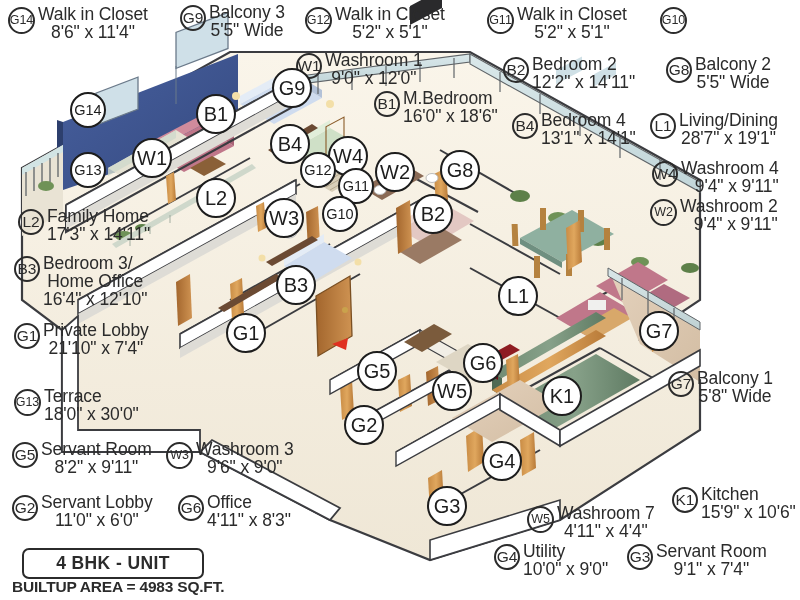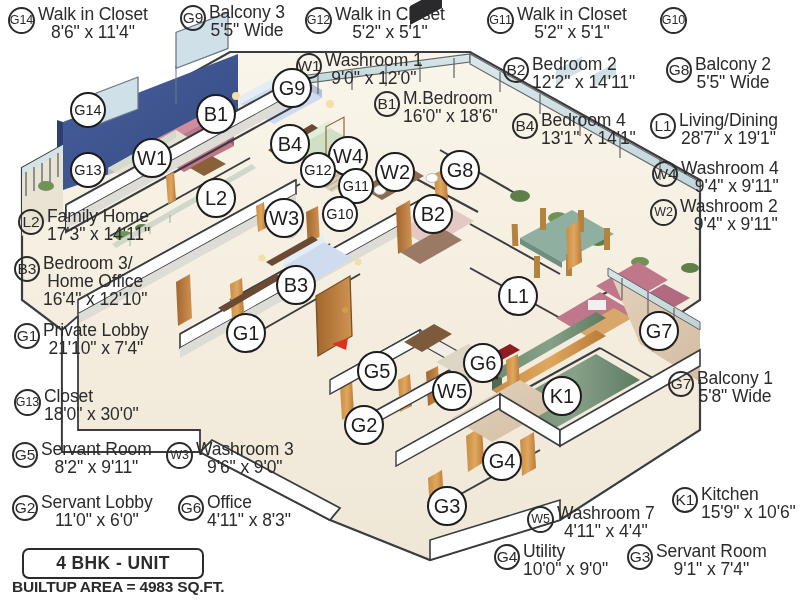--- a/index.html
+++ b/index.html
@@ -561,21 +561,21 @@
     <span class="tag sz-1">G1</span>
     <span class="txt">
         <span class="l1">Private Lobby</span>
         <span class="l2">21'10" x 7'4"</span>
       </span>
   </div>
 
   <div class="callout" style="left:14px; top:388px;">
     <span class="tag sz-2">G13</span>
     <span class="txt">
-        <span class="l1">Closet</span>
+        <span class="l1">Terrace</span>
         <span class="l2">18'0" x 30'0"</span>
       </span>
   </div>
 
   <div class="callout" style="left:12px; top:441px;">
     <span class="tag sz-1">G5</span>
     <span class="txt">
         <span class="l1">Servant Room</span>
         <span class="l2">8'2" x 9'11"</span>
       </span>

